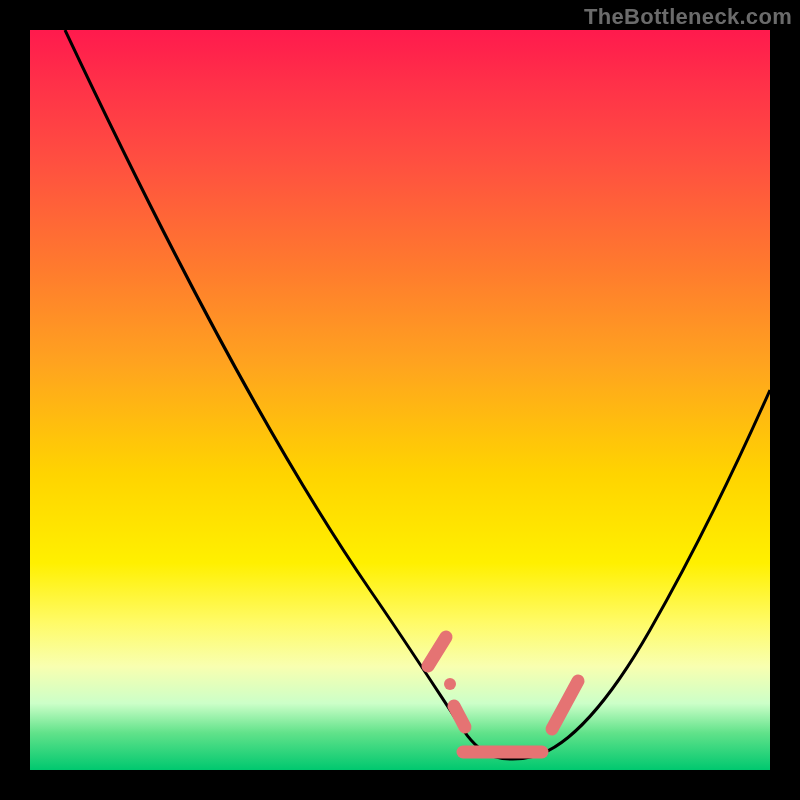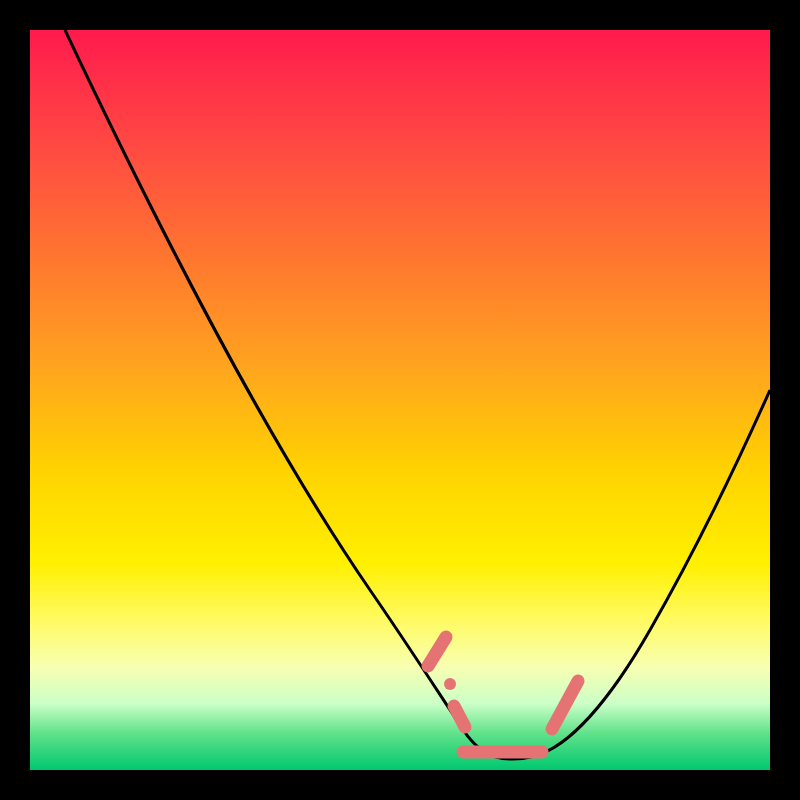--- a/index.html
+++ b/index.html
@@ -76,13 +76,14 @@
 
       <g stroke="#e57373" stroke-width="13" stroke-linecap="round" fill="none">
         <line x1="398" y1="636" x2="416" y2="607"></line>
         <circle cx="420" cy="654" r="6" fill="#e57373" stroke="none"></circle>
         <line x1="424" y1="676" x2="435" y2="697"></line>
         <line x1="433" y1="722" x2="512" y2="722"></line>
         <line x1="522" y1="699" x2="548" y2="651"></line>
       </g>
     </svg>
   </div>
+  <div class="watermark">TheBottleneck.com</div>
 </div>
 
 </body></html>

